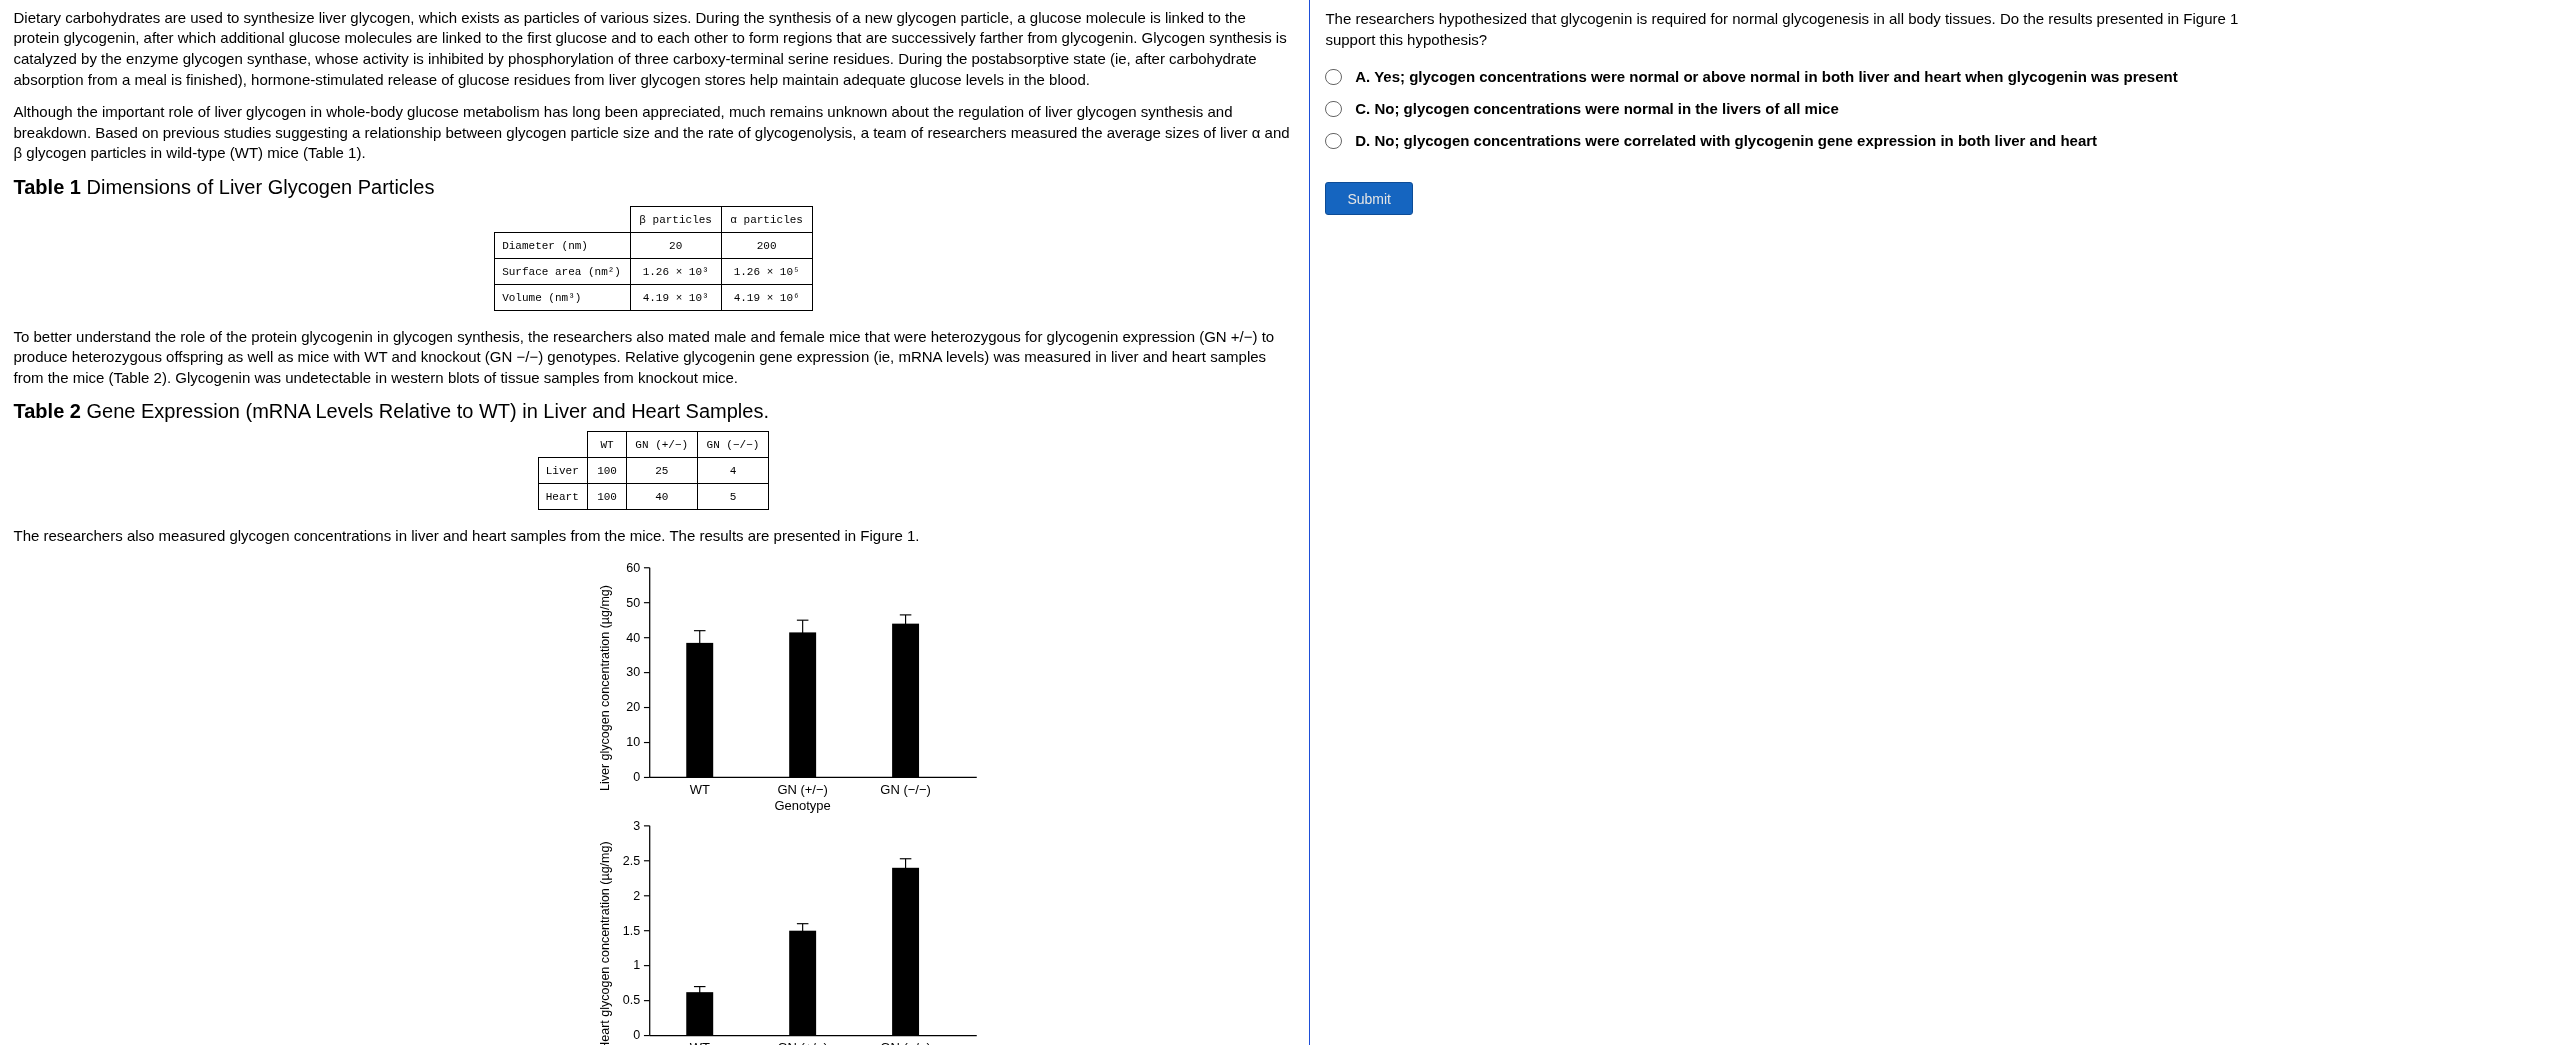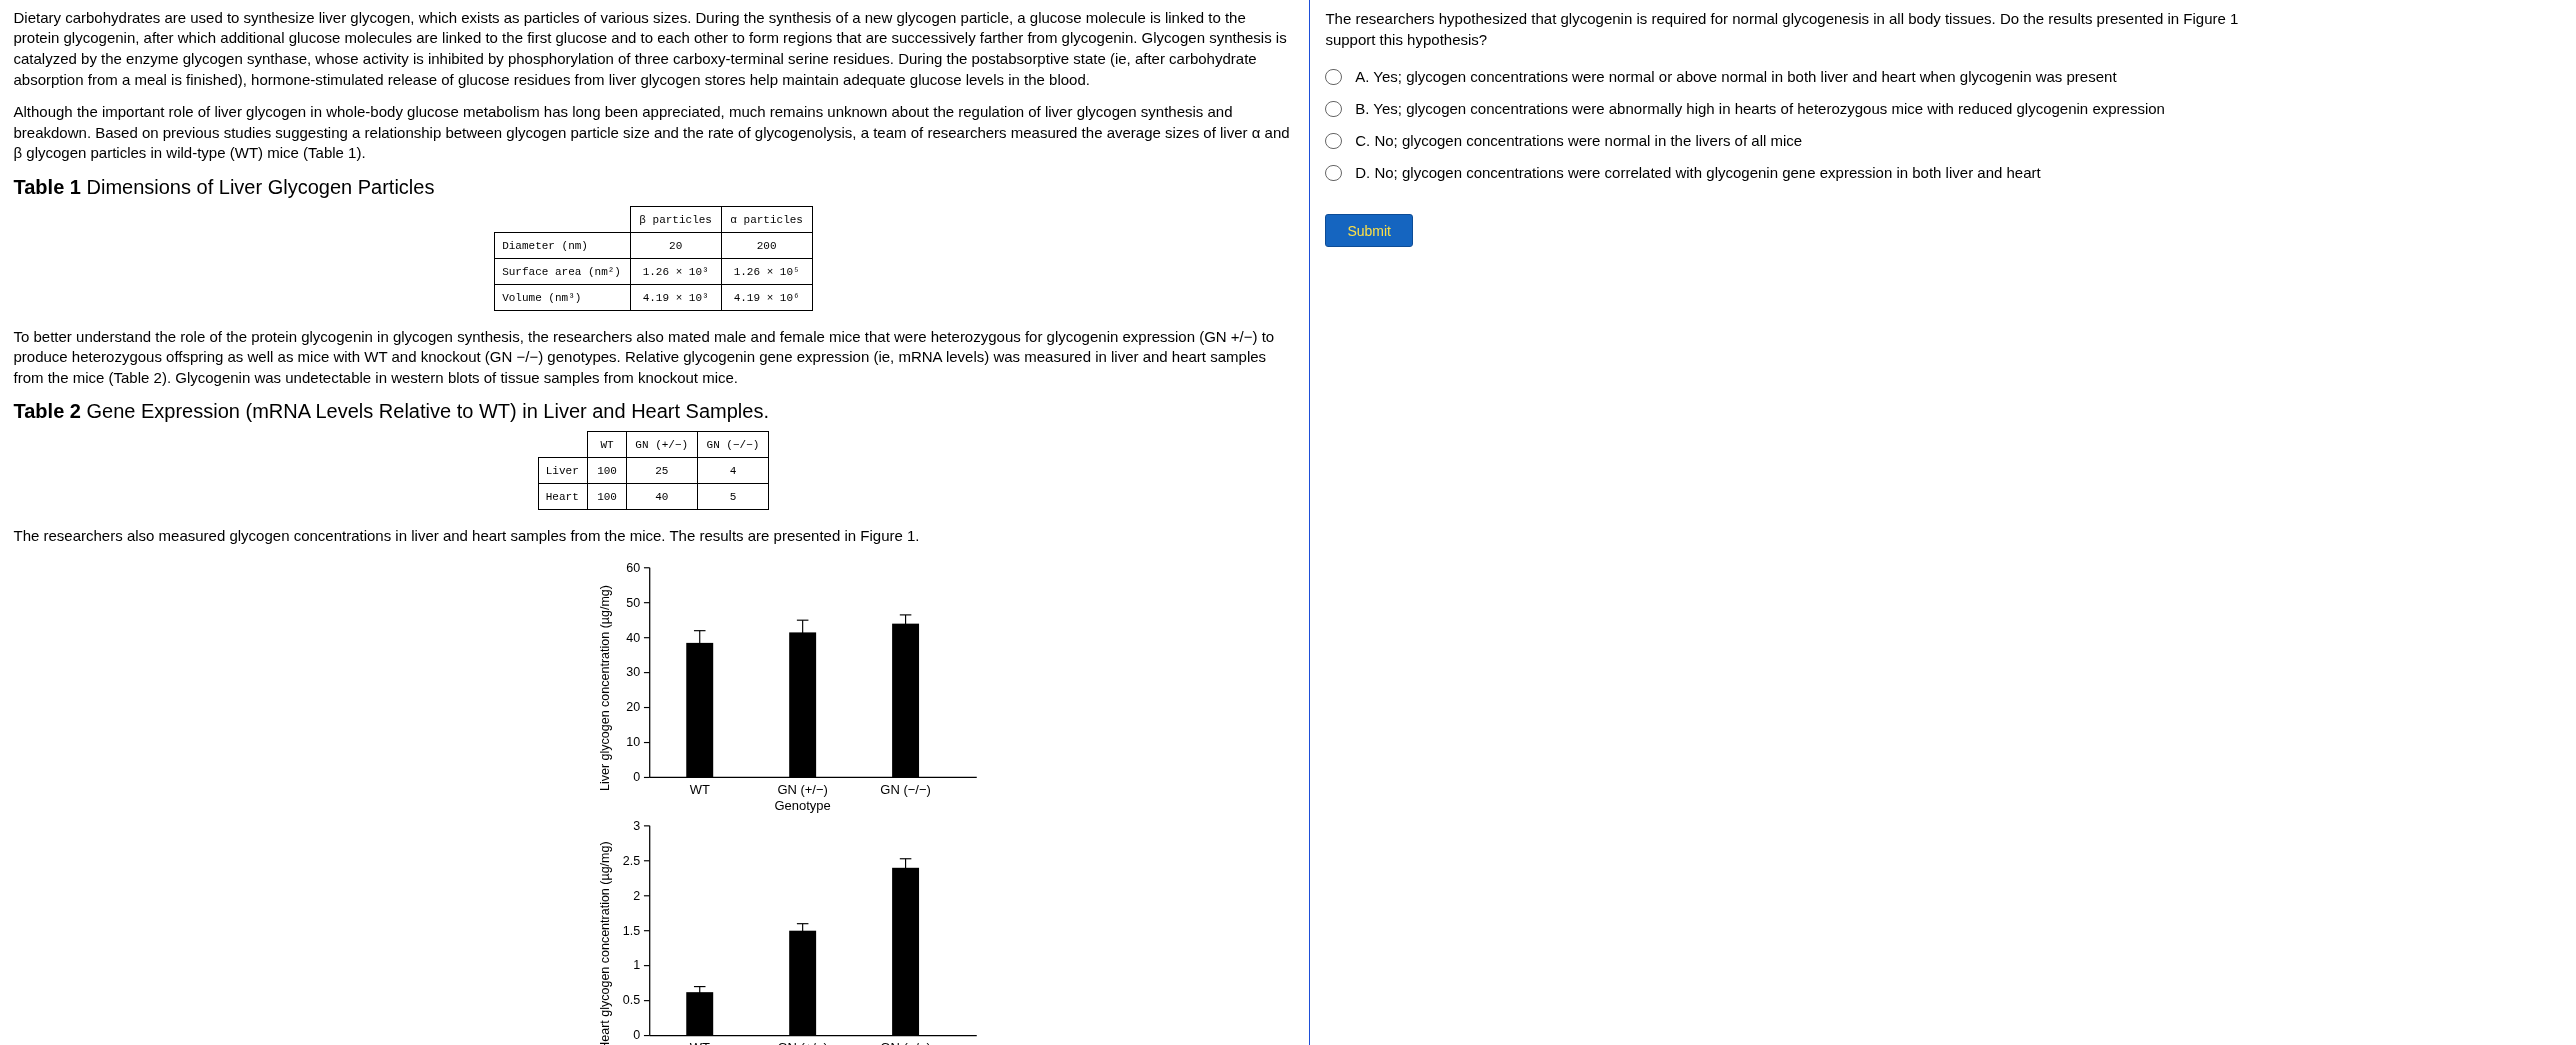--- a/index.html
+++ b/index.html
@@ -94,25 +94,26 @@
     width: 16.4px; height: 16.4px;
     border: 1.5px solid #666666;
     border-radius: 50%;
     background: #ffffff;
     margin-right: 13.5px;
     flex: 0 0 auto;
   }
   .choice-label {
     font-size: 15px;
     line-height: 1.3;
+    font-weight: bold;
   }
   .submit-btn {
     margin-top: 19px;
     background: #1565c0;
-    color: #fde047;
+    color: #e5e5e5;
     border: 1px solid #0d4c96;
     border-radius: 2.9px;
     font-size: 14px;
     padding: 7.7px 21px;
     font-family: "Liberation Sans", sans-serif;
     cursor: pointer;
   }
   .axis-label-y {
     font-size: 13px;
   }
@@ -303,24 +304,20 @@
   <div class="right-pane">
     <p class="question-text">The researchers hypothesized that glycogenin is required for normal glycogenesis in all body tissues.  Do the results presented in Figure 1 support this hypothesis?</p>
 
     <div class="choices">
       <div class="choice-row">
         <span class="radio"></span>
         <span class="choice-label">A.  Yes; glycogen concentrations were normal or above normal in both liver and heart when glycogenin was present</span>
       </div>
       <div class="choice-row">
         <span class="radio"></span>
-        <span class="choice-label">B.  Yes; glycogen concentrations were abnormally high in hearts of heterozygous mice with reduced glycogenin expression</span>
-      </div>
-      <div class="choice-row">
-        <span class="radio"></span>
         <span class="choice-label">C.  No; glycogen concentrations were normal in the livers of all mice</span>
       </div>
       <div class="choice-row">
         <span class="radio"></span>
         <span class="choice-label">D.  No; glycogen concentrations were correlated with glycogenin gene expression in both liver and heart</span>
       </div>
     </div>
 
     <button class="submit-btn">Submit</button>
   </div>

